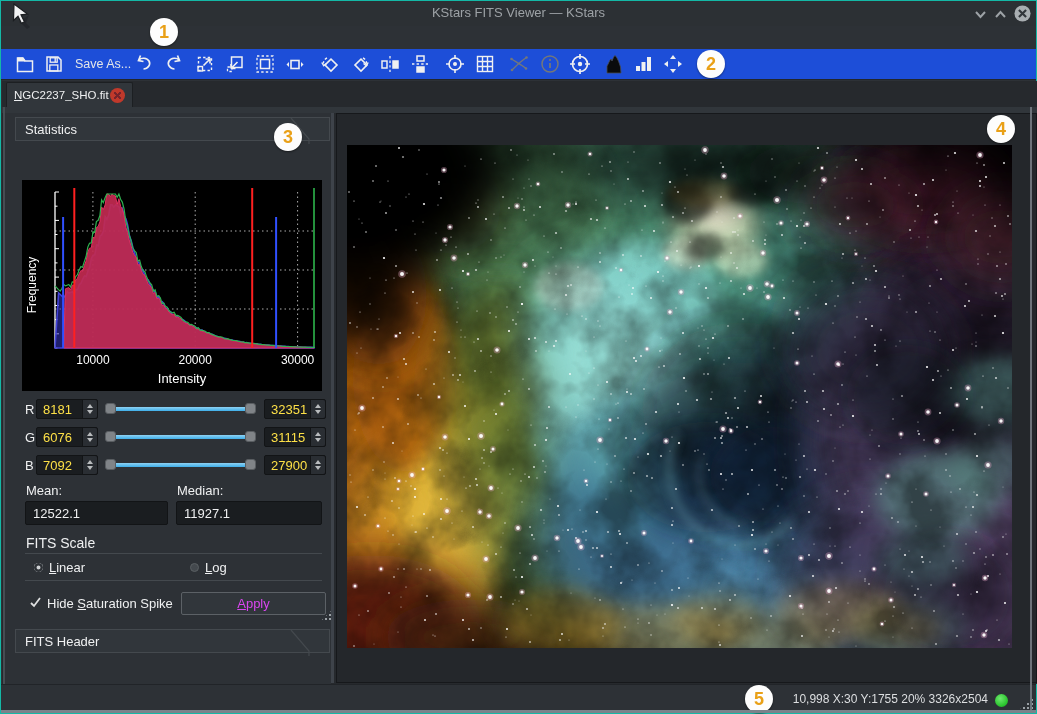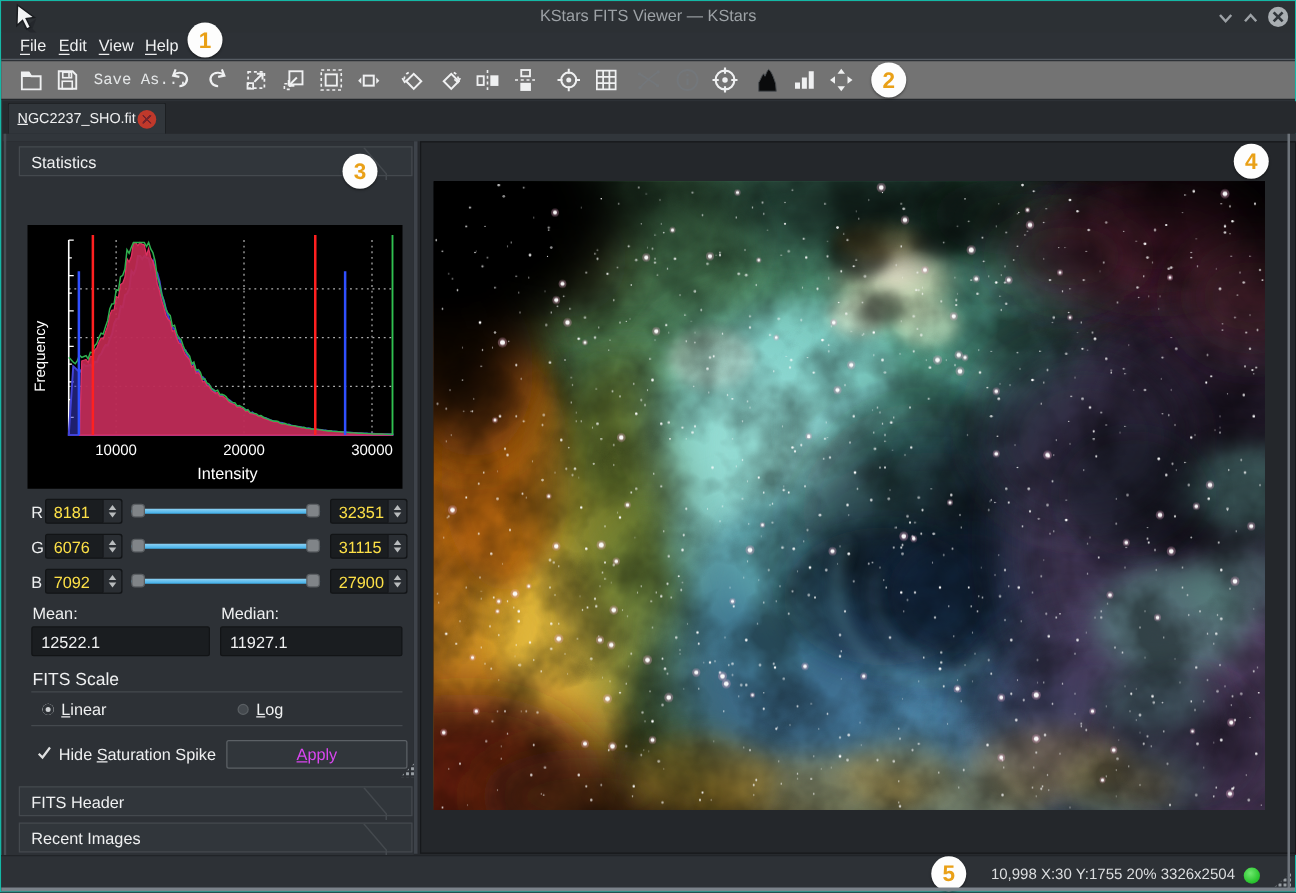--- a/index.html
+++ b/index.html
@@ -8,21 +8,21 @@
 #win::before{content:"";position:absolute;left:0;top:0;right:0;height:1px;background:#53595f;}
 
 #titlebar { position:absolute; left:0; top:0; width:100%; height:25px; background:#2c3034; }
 #title { position:absolute; left:0; right:0; top:4px; text-align:center; font-size:13px; color:#9da2a6; }
 .winbtn { position:absolute; top:5px; width:17px; height:17px; }
 
 #menubar { position:absolute; left:0; top:25px; width:100%; height:22px; background:#2d3136; border-bottom:1px solid #565c63; }
 .menu { position:absolute; top:3px; font-size:13px; color:#eff0f1; }
 .mn { text-decoration:underline; text-underline-offset:2px; }
 
-#toolbar { position:absolute; left:0; top:48px; width:100%; height:31px; background:#737373; border-bottom:1px solid #23262a;font-family:Liberation Mono, monospace; }
+#toolbar { position:absolute; left:0; top:48px; width:100%; height:31px; background:#1d4ed8; border-bottom:1px solid #23262a; }
 .ti { position:absolute; top:4px; width:22px; height:22px; }
 
 #tabarea { position:absolute; left:1px; top:80px; width:1035px; height:26px; background:#26292d; }
 #tab { position:absolute; left:4px; top:1px; width:127px; height:26px; overflow:hidden; background:#31363b; border:1px solid #1c1f22; border-bottom:none; border-radius:2px 2px 0 0; }
 #tab span { position:absolute; left:7px; top:6px; font-size:11.5px; color:#eff0f1; white-space:nowrap; }
 #tabclose { position:absolute; right:7px; top:5px; width:15px; height:15px; border-radius:50%; background:#c0392b; }
 #tabclose::before{content:"";position:absolute;left:4px;top:4px;width:7px;height:7px;
  background:
   linear-gradient(45deg, transparent 42%, #76232b 42%, #76232b 58%, transparent 58%),
   linear-gradient(-45deg, transparent 42%, #76232b 42%, #76232b 58%, transparent 58%);}
@@ -77,26 +77,20 @@
         <path d="M4 6 l4.5 5 L13 6" stroke="#9da2a6" stroke-width="2" fill="none"></path>
       </svg>
 <svg class="winbtn" style="right:27px" width="17" height="17" viewBox="0 0 17 17">
         <path d="M4 11 l4.5 -5 L13 11" stroke="#9da2a6" stroke-width="2" fill="none"></path>
       </svg>
 <svg class="winbtn" style="right:5px;top:4px" width="19" height="19" viewBox="0 0 19 19">
         <circle cx="9.5" cy="9.5" r="9" fill="#a9aeb2"></circle>
         <path d="M5.5 5.5 L13.5 13.5 M13.5 5.5 L5.5 13.5" stroke="#31363b" stroke-width="2.4"></path>
       </svg>
 </div>
-<div id="menubar">
-<div class="menu" style="left:15px"><span class="mn">F</span>ile</div>
-<div class="menu" style="left:46px"><span class="mn">E</span>dit</div>
-<div class="menu" style="left:78px"><span class="mn">V</span>iew</div>
-<div class="menu" style="left:115px"><span class="mn">H</span>elp</div>
-</div>
 <div id="toolbar">
 <div style="position:absolute;left:74px;top:8px;font-size:12.5px;color:#e4e6e7;">Save As...</div>
 <div class="ti" style="left:13px"><svg width="22" height="22" viewBox="0 0 22 22" fill="none">
           <path d="M3.5 5 h5.5 l2 3 h7.5 v10.5 h-15 z" stroke="#eff0f1" stroke-width="1.5" fill="none"></path>
           <path d="M3.5 5 h5.5 l2 3 h-7.5 z" fill="#eff0f1" stroke="#eff0f1" stroke-width="1"></path>
         </svg></div>
 <div class="ti" style="left:42px"><svg width="22" height="22" viewBox="0 0 22 22" fill="none">
           <path d="M4 4 h11 l3 3 v11 h-14 z" stroke="#eff0f1" stroke-width="1.5" fill="none"></path>
           <rect x="7.2" y="4.8" width="7" height="4.4" stroke="#eff0f1" stroke-width="1.3" fill="none"></rect>
           <path d="M12.2 5 v4" stroke="#eff0f1" stroke-width="1.3"></path>
@@ -200,26 +194,20 @@
 <div id="vsplit"></div>
 <div id="leftpane">
 <div class="section" style="top:4px">
           <span class="lbl">Statistics</span>
           <svg style="position:absolute;right:0;top:0" width="46" height="26" viewBox="0 0 46 26">
             <path d="M8 0 L26 21 L26 26" stroke="#44494e" stroke-width="1.2" fill="none"></path>
           </svg>
         </div>
 <div class="section" style="top:516px">
           <span class="lbl">FITS Header</span>
-          <svg style="position:absolute;right:0;top:0" width="46" height="26" viewBox="0 0 46 26">
-            <path d="M8 0 L26 21 L26 26" stroke="#44494e" stroke-width="1.2" fill="none"></path>
-          </svg>
-        </div>
-<div class="section" style="top:545px">
-          <span class="lbl">Recent Images</span>
           <svg style="position:absolute;right:0;top:0" width="46" height="26" viewBox="0 0 46 26">
             <path d="M8 0 L26 21 L26 26" stroke="#44494e" stroke-width="1.2" fill="none"></path>
           </svg>
         </div>
 <svg width="300" height="211" viewBox="0 0 300 211" style="position:absolute;left:17px;top:67px;background:#000">
           <line x1="70.9" y1="12" x2="70.9" y2="168" stroke="#cccccc" stroke-width="1" stroke-dasharray="1.5 3" opacity="0.85"></line>
           <line x1="173.2" y1="12" x2="173.2" y2="168" stroke="#cccccc" stroke-width="1" stroke-dasharray="1.5 3" opacity="0.85"></line>
           <line x1="275.6" y1="12" x2="275.6" y2="168" stroke="#cccccc" stroke-width="1" stroke-dasharray="1.5 3" opacity="0.85"></line>
           <line x1="33" y1="51.0" x2="292" y2="51.0" stroke="#cccccc" stroke-width="1" stroke-dasharray="1.5 3" opacity="0.85"></line>
           <line x1="33" y1="90.0" x2="292" y2="90.0" stroke="#cccccc" stroke-width="1" stroke-dasharray="1.5 3" opacity="0.85"></line>

